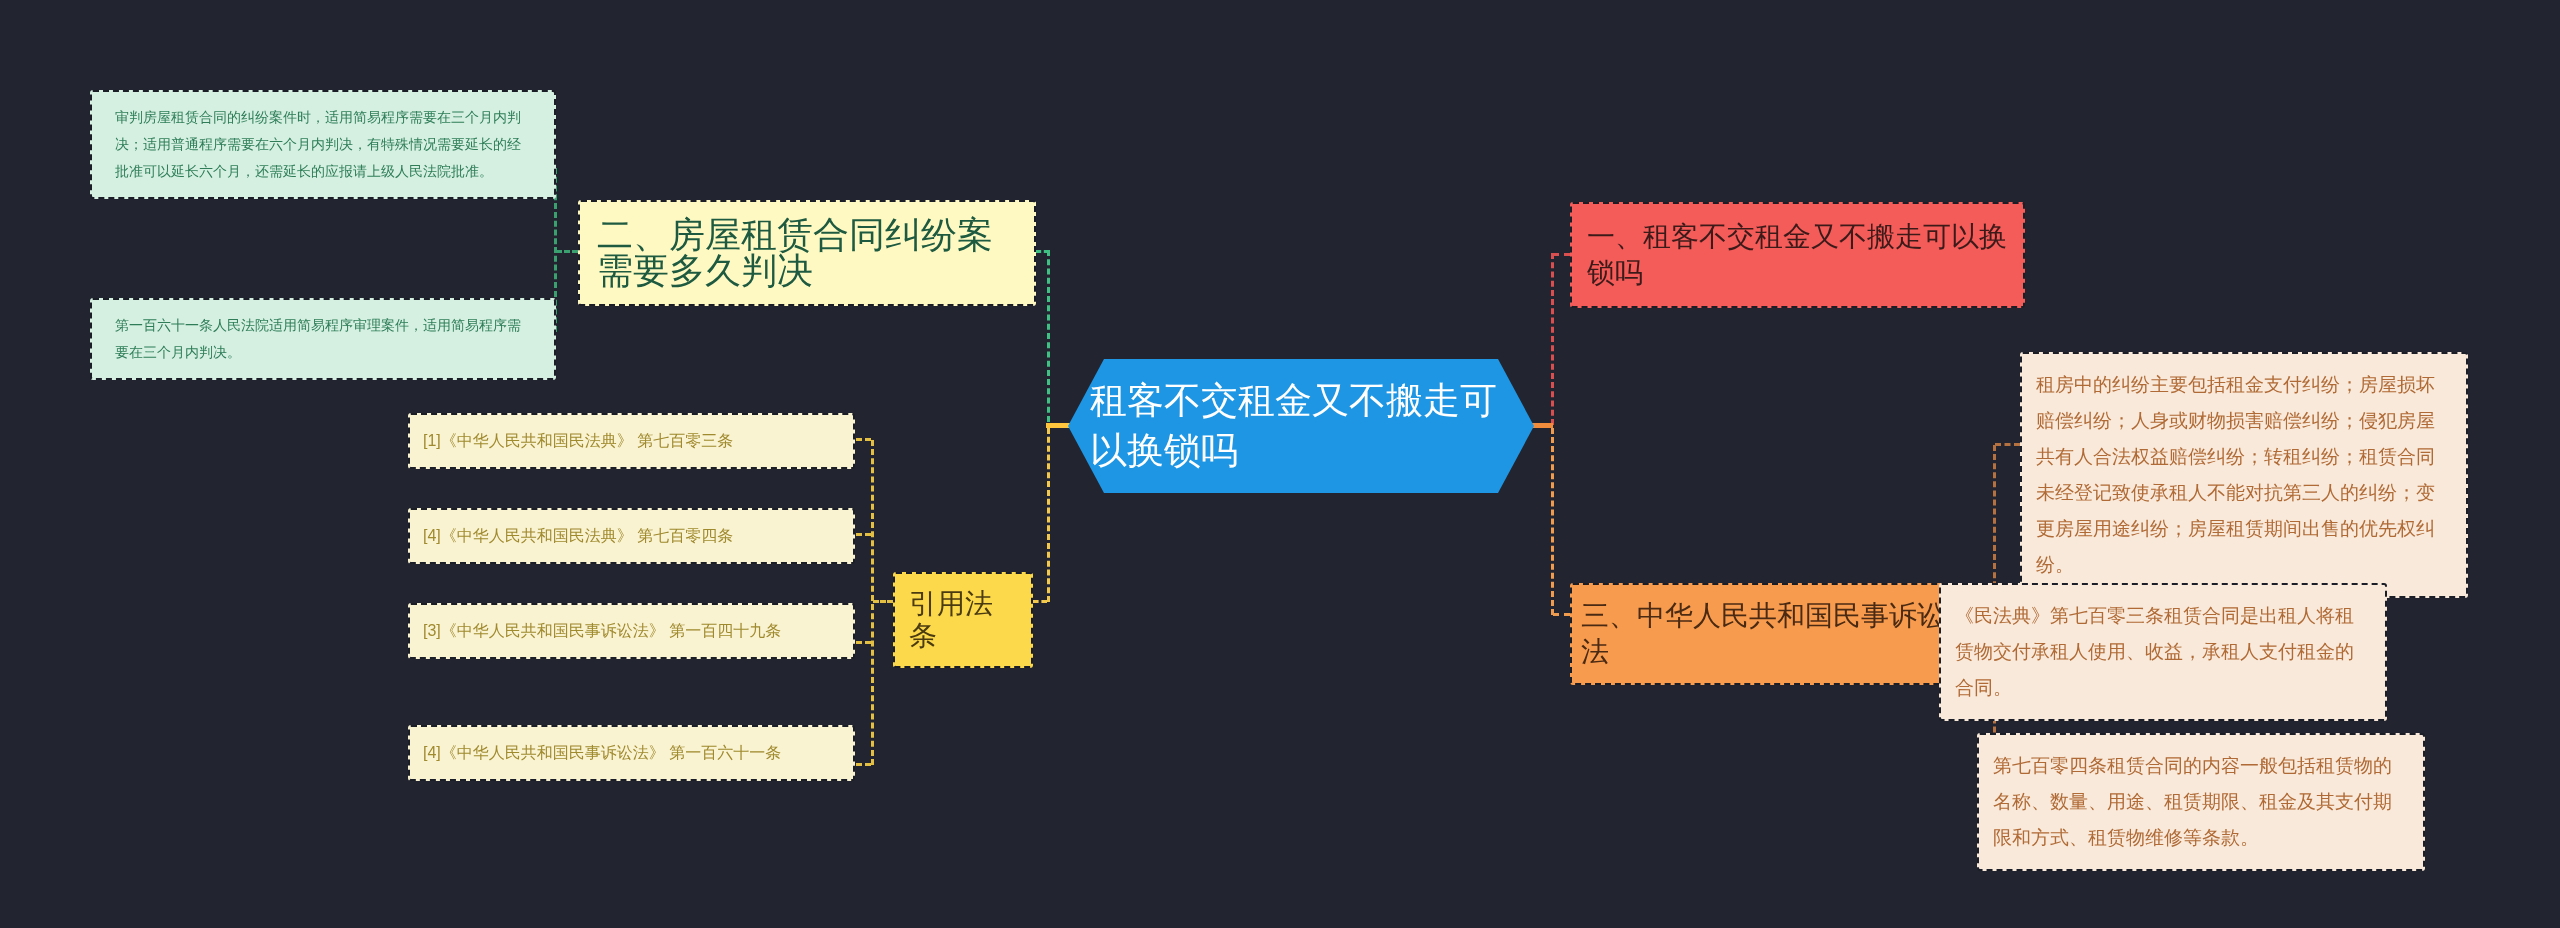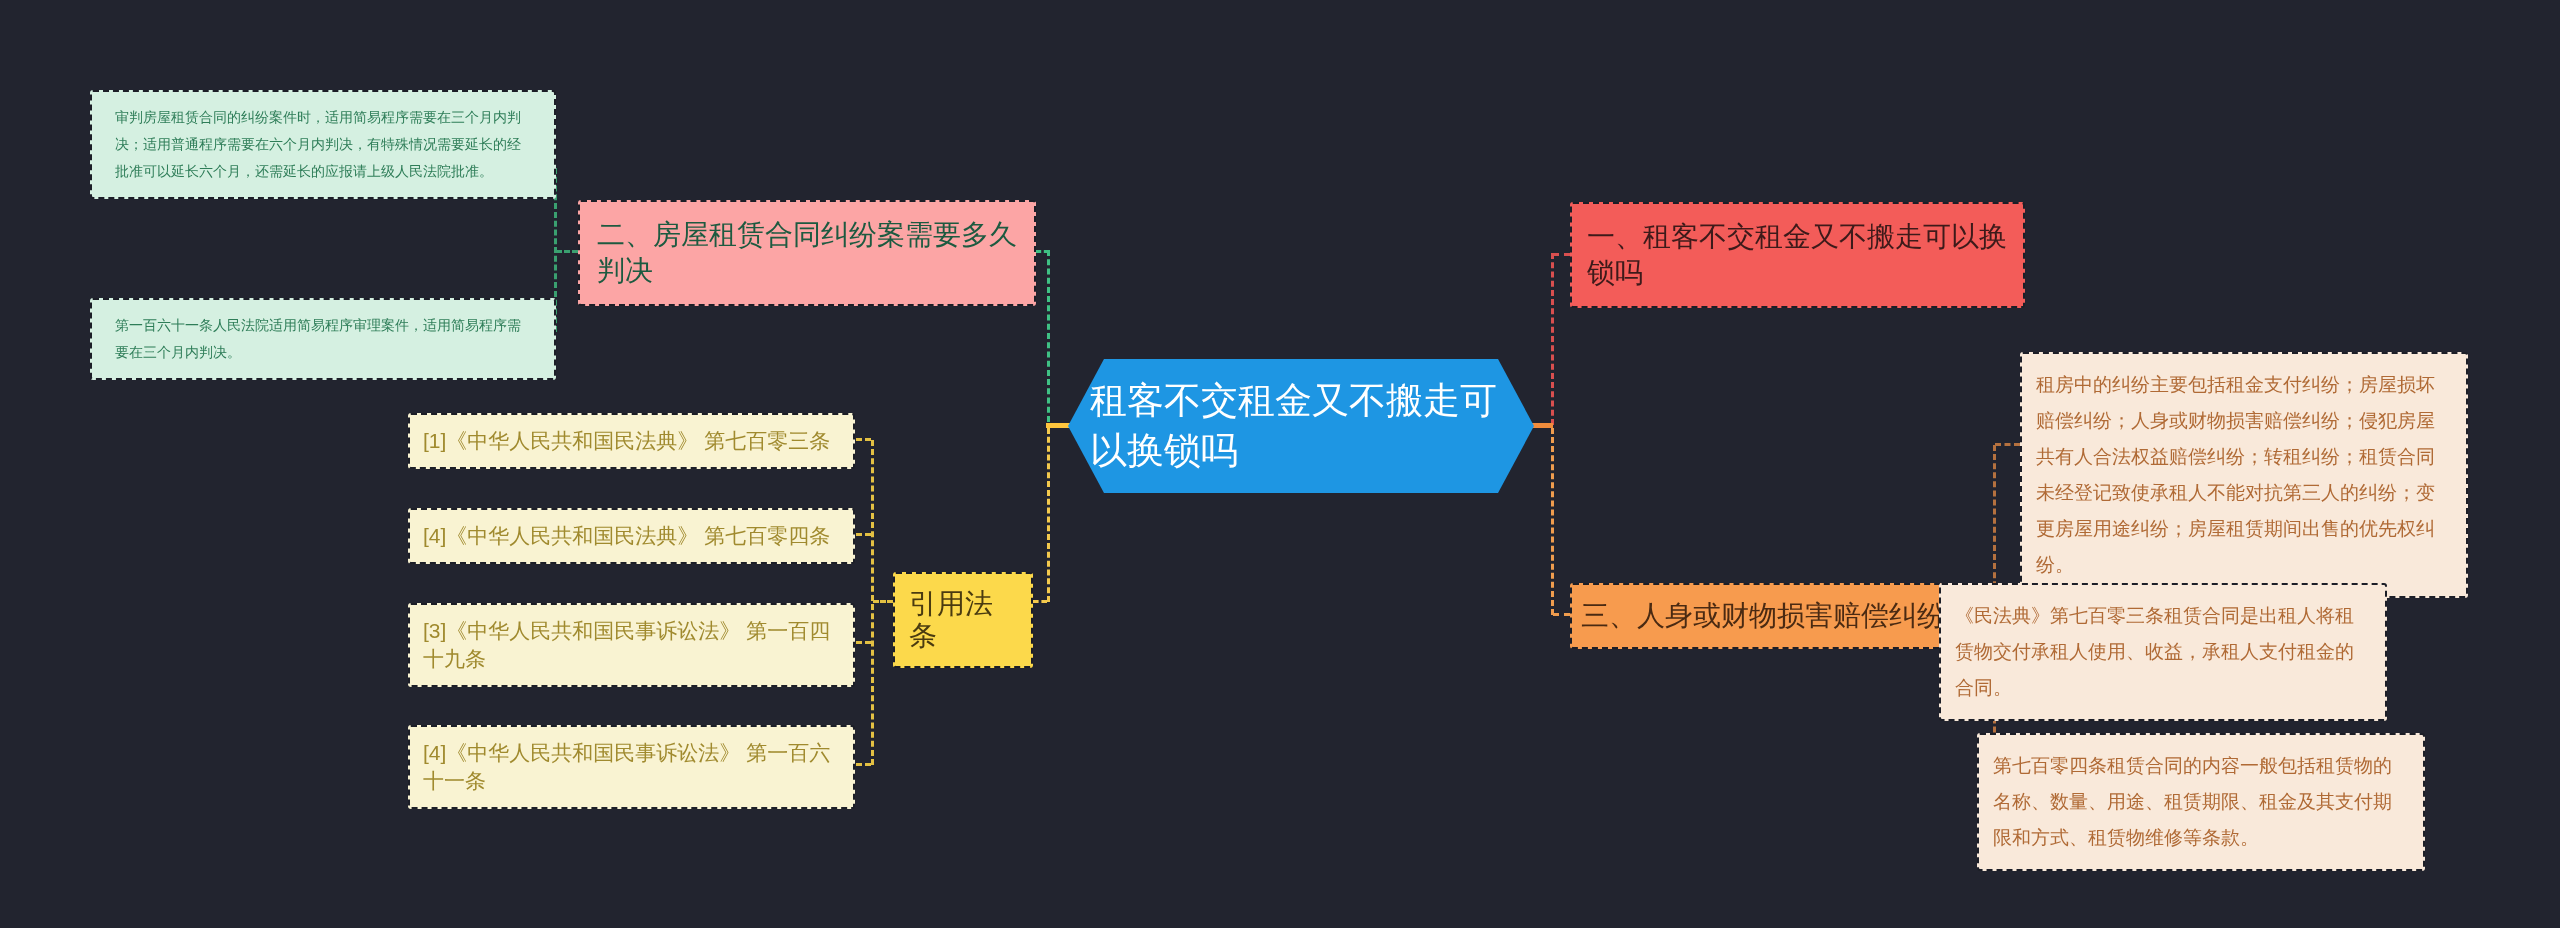--- a/index.html
+++ b/index.html
@@ -15,25 +15,25 @@
     position: absolute;
     box-sizing: border-box;
     border: 2px dashed #1C1E27;
     border-radius: 3px;
     white-space: normal;
     word-break: break-all;
   }
 
   
   .note-teal   { background: #D5F0E1; color: #2E7D58; font-size: 14px; line-height: 27px; padding: 12px 23px; width: 466px; }
-  .note-yellow { background: #F9F3D2; color: #A08A2E; font-size: 21px; line-height: 28px; padding: 12px 13px; width: 447px; }
+  .note-yellow { background: #F9F3D2; color: #A08A2E; font-size: 16px; line-height: 28px; padding: 12px 13px; width: 447px; }
   .note-pink   { background: #F9E9DA; color: #B06A35; font-size: 19px; line-height: 36px; padding: 13px 14px; width: 448px; }
 
   
-  .branch-green  { background: #fca5a5; color: #1D5A40; font-size: 28px; line-height: 36px; padding: 15px 17px; width: 458px; font-family: Liberation Serif, serif; }
+  .branch-green  { background: #fef9c3; color: #1D5A40; font-size: 36px; line-height: 36px; padding: 15px 17px; width: 458px; font-family: Liberation Serif, serif; }
   .branch-red    { background: #F35C59; color: #3D1A1A; font-size: 28px; line-height: 36px; padding: 15px 15px; width: 455px; }
   .branch-orange { background: #F79B4E; color: #4A2A12; font-size: 28px; line-height: 36px; padding: 13px 9px;  width: 412px; }
   .branch-yellow { background: #FCD94B; color: #4A3B10; font-size: 28px; line-height: 32px; padding: 14px 14px; width: 140px; }
 
   
   .root-node {
     position: absolute;
     left: 1068px; top: 359px; width: 466px; height: 134px;
     background: #1E96E3; color: #FFFFFF;
     font-size: 37px; line-height: 50px;
@@ -101,21 +101,21 @@
   <div class="node note-teal" style="left:90px; top:90px;">审判房屋租赁合同的纠纷案件时，适用简易程序需要在三个月内判决；适用普通程序需要在六个月内判决，有特殊情况需要延长的经批准可以延长六个月，还需延长的应报请上级人民法院批准。</div>
 
   <div class="node note-teal" style="left:90px; top:298px;">第一百六十一条人民法院适用简易程序审理案件，适用简易程序需要在三个月内判决。</div>
 
   <div class="node branch-green" style="left:578px; top:200px;">二、房屋租赁合同纠纷案需要多久判决</div>
 
   <div class="root-node">租客不交租金又不搬走可以换锁吗</div>
 
   <div class="node branch-red" style="left:1570px; top:202px;">一、租客不交租金又不搬走可以换锁吗</div>
 
-  <div class="node branch-orange" style="left:1570px; top:583px;">三、人身或财物损害赔偿纠纷</div>
+  <div class="node branch-orange" style="left:1570px; top:583px;">三、中华人民共和国民事诉讼法</div>
 
   <div class="node branch-yellow" style="left:893px; top:572px;">引用法条</div>
 
   <div class="node note-yellow" style="left:408px; top:413px;">[1]《中华人民共和国民法典》 第七百零三条</div>
   <div class="node note-yellow" style="left:408px; top:508px;">[4]《中华人民共和国民法典》 第七百零四条</div>
   <div class="node note-yellow" style="left:408px; top:603px;">[3]《中华人民共和国民事诉讼法》 第一百四十九条</div>
   <div class="node note-yellow" style="left:408px; top:725px;">[4]《中华人民共和国民事诉讼法》 第一百六十一条</div>
 
   <div class="node note-pink" style="left:2020px; top:352px;">租房中的纠纷主要包括租金支付纠纷；房屋损坏赔偿纠纷；人身或财物损害赔偿纠纷；侵犯房屋共有人合法权益赔偿纠纷；转租纠纷；租赁合同未经登记致使承租人不能对抗第三人的纠纷；变更房屋用途纠纷；房屋租赁期间出售的优先权纠纷。</div>
   <div class="node note-pink" style="left:1939px; top:583px;">《民法典》第七百零三条租赁合同是出租人将租赁物交付承租人使用、收益，承租人支付租金的合同。</div>

